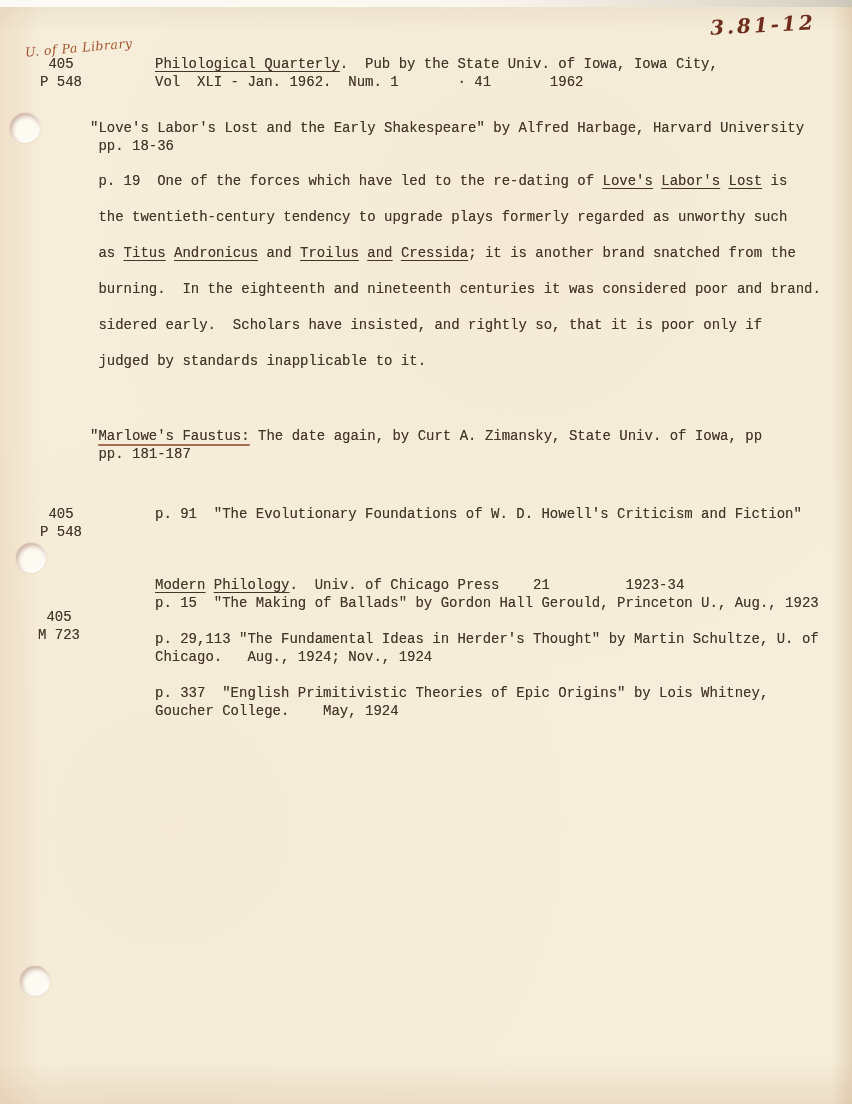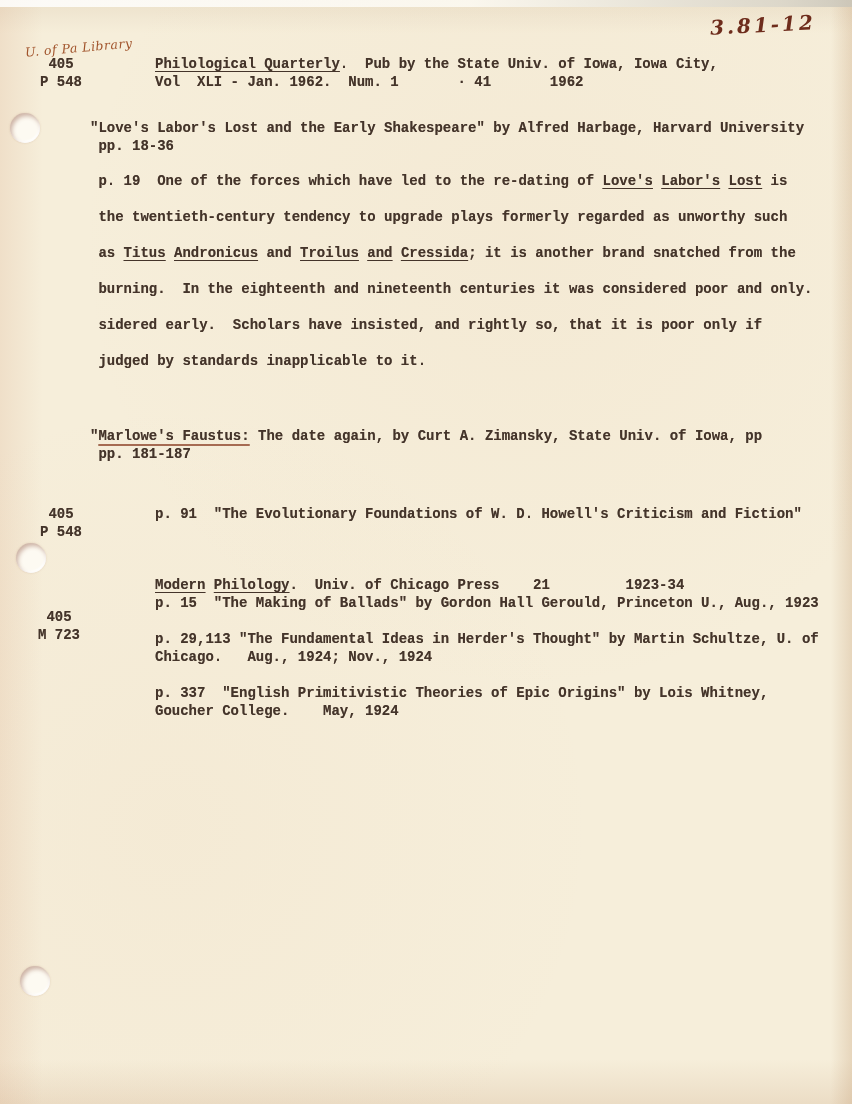--- a/index.html
+++ b/index.html
@@ -19,21 +19,21 @@
       linear-gradient(180deg, rgba(206,186,158,0.25), rgba(206,186,158,0) 3%),
       #f6eeda;
   }
   .scan-edge-top{
     position:absolute;left:0;top:0;width:100%;height:7px;
     background:linear-gradient(90deg,#ffffff 0%,#fdfbf4 55%,#d9d5c9 92%,#c9c5b9 100%);
     opacity:.85;
   }
   .ln{
     position:relative;height:18px;line-height:18px;
-    font-size:14px;font-weight:bold;color:#44342a;
+    font-size:14px;font-weight:normal;color:#44342a;
     white-space:pre;letter-spacing:0;
     text-shadow:0 0 .4px rgba(68,52,42,.55);
   }
   .excerpt .ln{height:36px;line-height:36px;}
   .u{text-decoration:underline;text-decoration-thickness:1.4px;text-underline-offset:3px;text-align:right;}
   .r{text-decoration:underline;text-decoration-thickness:1.6px;text-underline-offset:3.5px;
      text-decoration-color:rgba(178,88,56,0.6);}
   .block{position:absolute;}
   .hand{
     font-family:"DejaVu Serif","Liberation Serif",serif;font-style:italic;
@@ -82,21 +82,21 @@
 
   <div class="block" style="left:90px;top:119px;">
     <div class="ln"><span>"Love's Labor's Lost and the Early Shakespeare" by Alfred Harbage, Harvard University</span></div>
     <div class="ln"><span> pp. 18-36</span></div>
   </div>
 
   <div class="block excerpt" style="left:90px;top:163px;">
     <div class="ln"><span> p. 19  One of the forces which have led to the re-dating of </span><span class="u">Love's</span><span> </span><span class="u">Labor's</span><span> </span><span class="u">Lost</span><span> is</span></div>
     <div class="ln"><span> the twentieth-century tendency to upgrade plays formerly regarded as unworthy such</span></div>
     <div class="ln"><span> as </span><span class="u">Titus</span><span> </span><span class="u">Andronicus</span><span> and </span><span class="u">Troilus</span><span> </span><span class="u">and</span><span> </span><span class="u">Cressida</span><span>; it is another brand snatched from the</span></div>
-    <div class="ln"><span> burning.  In the eighteenth and nineteenth centuries it was considered poor and only.</span></div>
+    <div class="ln"><span> burning.  In the eighteenth and nineteenth centuries it was considered poor and brand.</span></div>
     <div class="ln"><span> sidered early.  Scholars have insisted, and rightly so, that it is poor only if</span></div>
     <div class="ln"><span> judged by standards inapplicable to it.</span></div>
   </div>
 
   <div class="block" style="left:90px;top:427px;">
     <div class="ln"><span>"</span><span class="r">Marlowe's Faustus:</span><span> The date again, by Curt A. Zimansky, State Univ. of Iowa, pp</span></div>
     <div class="ln"><span> pp. 181-187</span></div>
   </div>
 
   <div class="block" style="left:40px;top:505px;">

